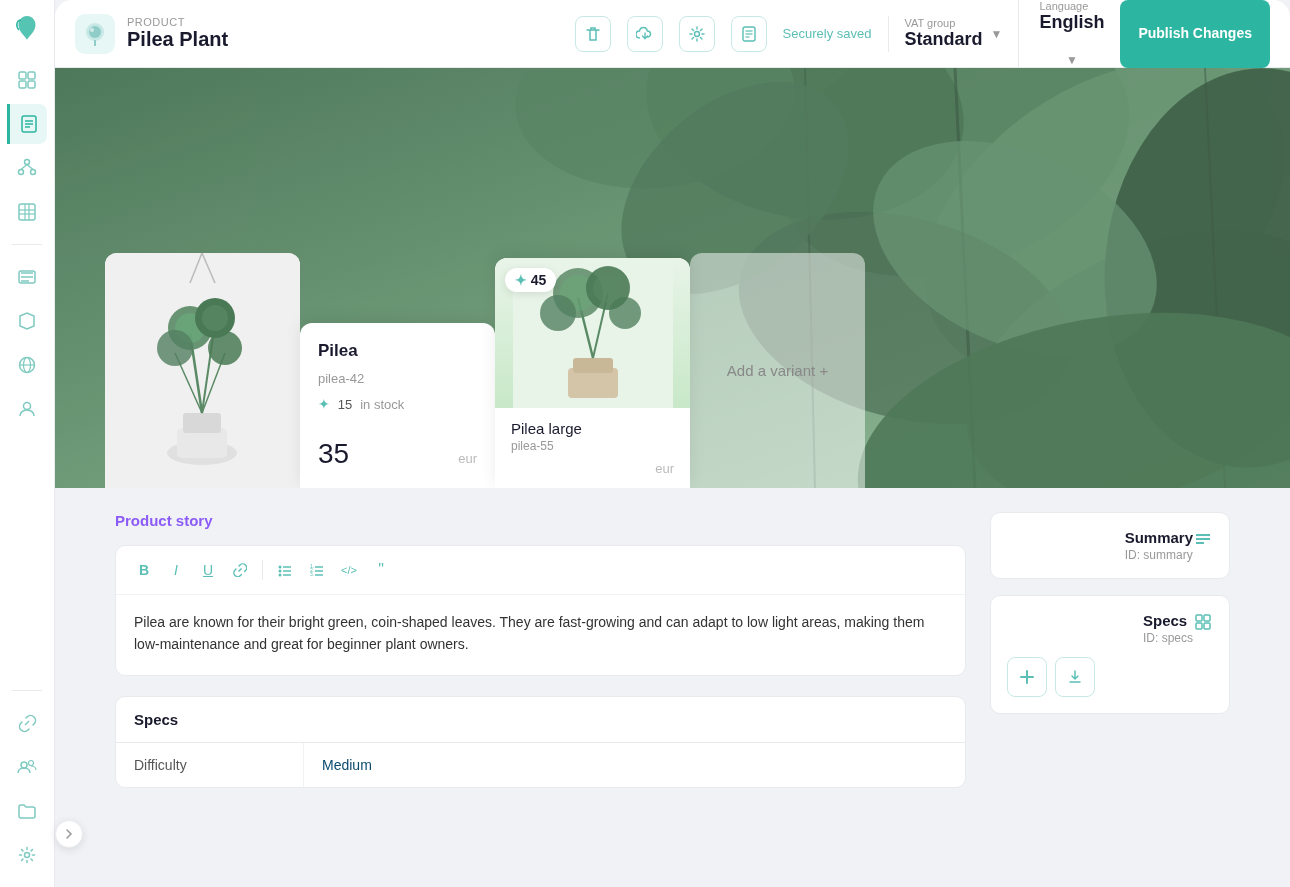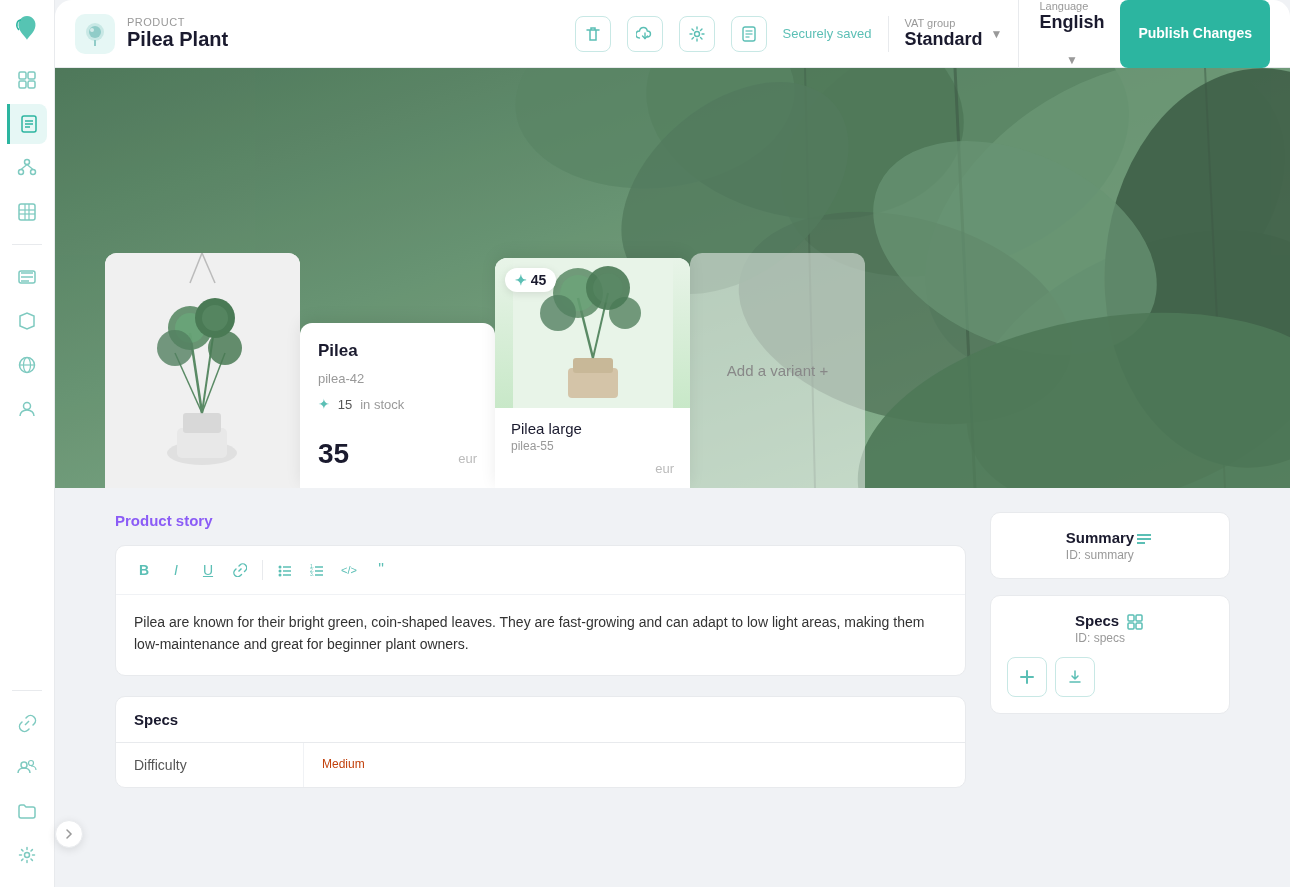--- a/index.html
+++ b/index.html
@@ -212,21 +212,21 @@
     .stock-icon { color: #5bbfb5; font-size: 14px; }
     .in-stock { color: #999; }
     .variant-price {
       display: flex;
       align-items: baseline;
       justify-content: space-between;
       margin-top: 16px;
     }
     .price-value {
       font-size: 28px;
-      font-weight: 700;
+      font-weight: 400;
       color: #1a1a2e;
     }
     .price-currency {
       font-size: 13px;
       color: #bbb;
     }
 
     
     .large-variant-card {
       width: 195px;
@@ -381,42 +381,42 @@
     .specs-cell-key {
       width: 188px;
       padding: 14px 18px;
       font-size: 14px;
       color: #555;
       border-right: 1px solid #f0f2f5;
     }
     .specs-cell-value {
       flex: 1;
       padding: 14px 18px;
-      font-size: 12px;
-      color: #c2410c;
+      font-size: 14px;
+      color: #0c4a6e;
     }
 
     
     .right-sidebar {
       width: 240px;
       flex-shrink: 0;
       display: flex;
       flex-direction: column;
       gap: 16px;
     }
 
     .summary-card {
       background: #fff;
       border: 1px solid #e8eaed;
       border-radius: 10px;
       padding: 16px;
     }
     .summary-card-header {
       display: flex;
-      justify-content: center;
+      justify-content: flex-end;
       align-items: flex-start;
     }
     .summary-card-title {
       font-size: 15px;
       font-weight: 700;
       color: #1a1a2e;
     }
     .summary-card-id {
       font-size: 12px;
       color: #999;

